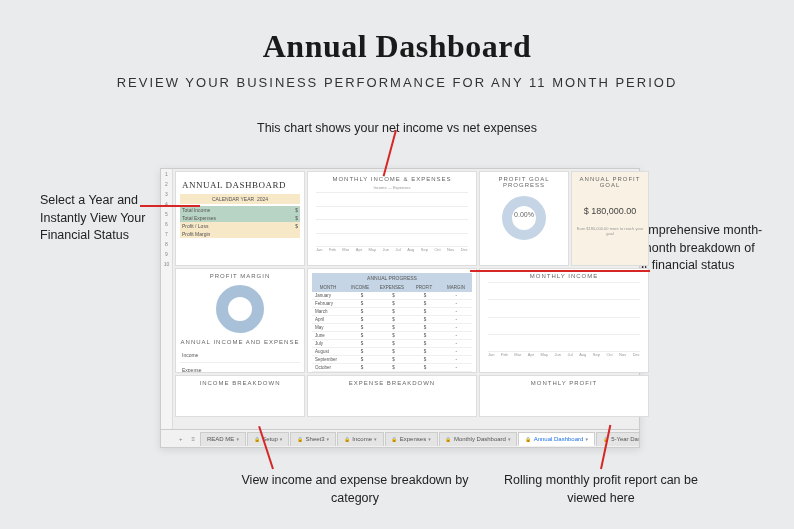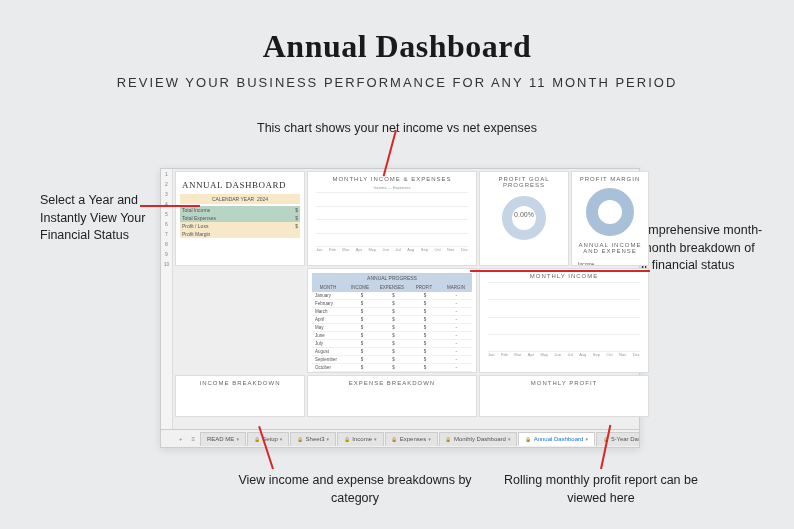--- a/index.html
+++ b/index.html
@@ -144,21 +144,21 @@
 </style>
 </head>
 <body>
 
 <div class="title">Annual Dashboard</div>
 <div class="subtitle">REVIEW YOUR BUSINESS PERFORMANCE FOR ANY 11 MONTH PERIOD</div>
 
 <div class="annotation ann-top">This chart shows your net income vs net expenses</div>
 <div class="annotation ann-left">Select a Year and Instantly View Your Financial Status</div>
 <div class="annotation ann-right">A comprehensive month-by-month breakdown of your financial status</div>
-<div class="annotation ann-bottom-left">View income and expense breakdowns by category</div>
+<div class="annotation ann-bottom-left">View income and expense breakdown by category</div>
 <div class="annotation ann-bottom-right">Rolling monthly profit report can be viewed here</div>
 
 <div class="line l-top"></div>
 <div class="line l-left"></div>
 <div class="line l-right"></div>
 <div class="line l-bl"></div>
 <div class="line l-br"></div>
 
 <div class="sheet">
   <div class="row-gutter">
@@ -227,20 +227,25 @@
           <span>Dec</span>
         </div>
     </div>
 
     <div class="card">
       <div class="card-title">PROFIT GOAL PROGRESS</div>
       <div class="donut-big"></div>
       <div class="pct">0.00%</div>
     </div>
 
+    <div class="card goal-card">
+      <div class="card-title">ANNUAL PROFIT GOAL</div>
+      <div class="goal-amt">$   180,000.00</div>
+      <div class="goal-sub">Earn $180,000.00 more to reach your goal</div>
+    </div>
 
     <div class="card">
       <div class="card-title">PROFIT MARGIN</div>
       <div class="donut-sm"></div>
       <div class="card-title" style="margin-top:4px">ANNUAL INCOME AND EXPENSE</div>
       <div class="ann-inc-exp">
         <div class="r">
             <span>Income</span>
             <span></span>
           </div>

